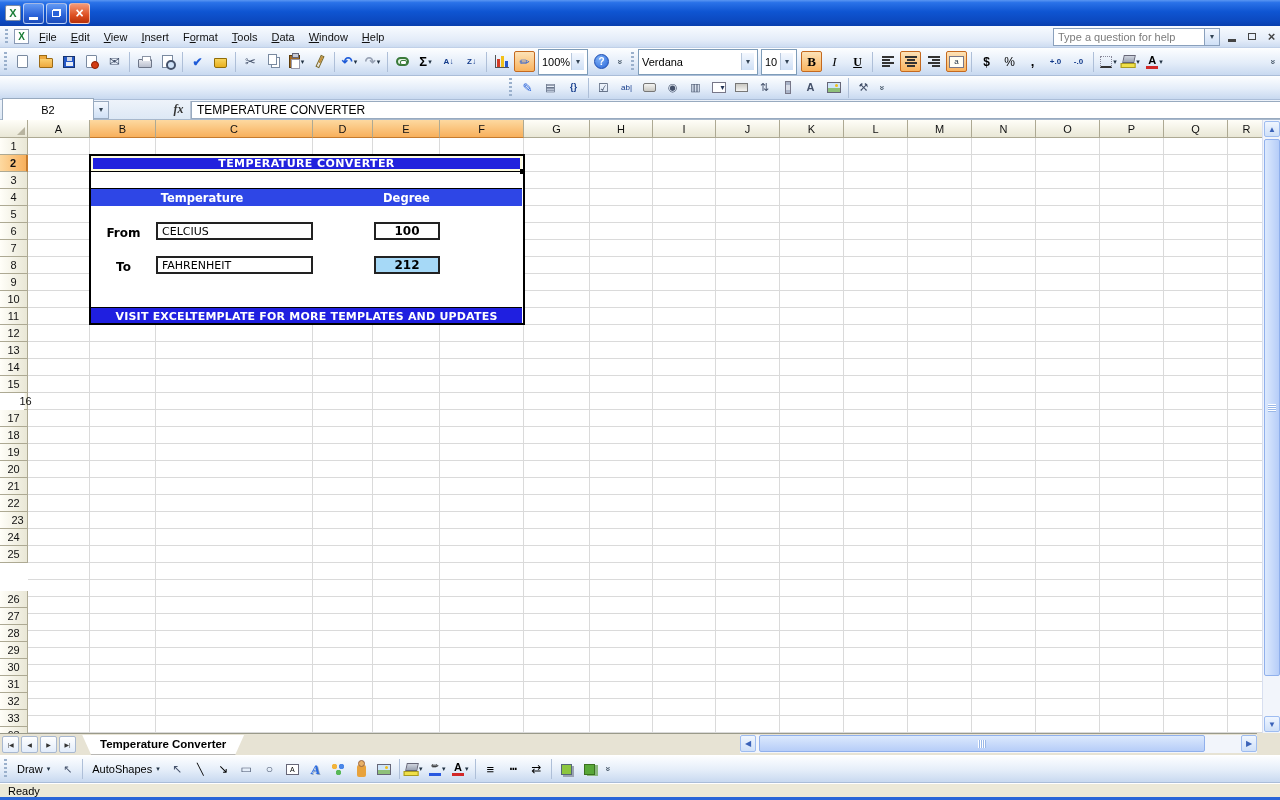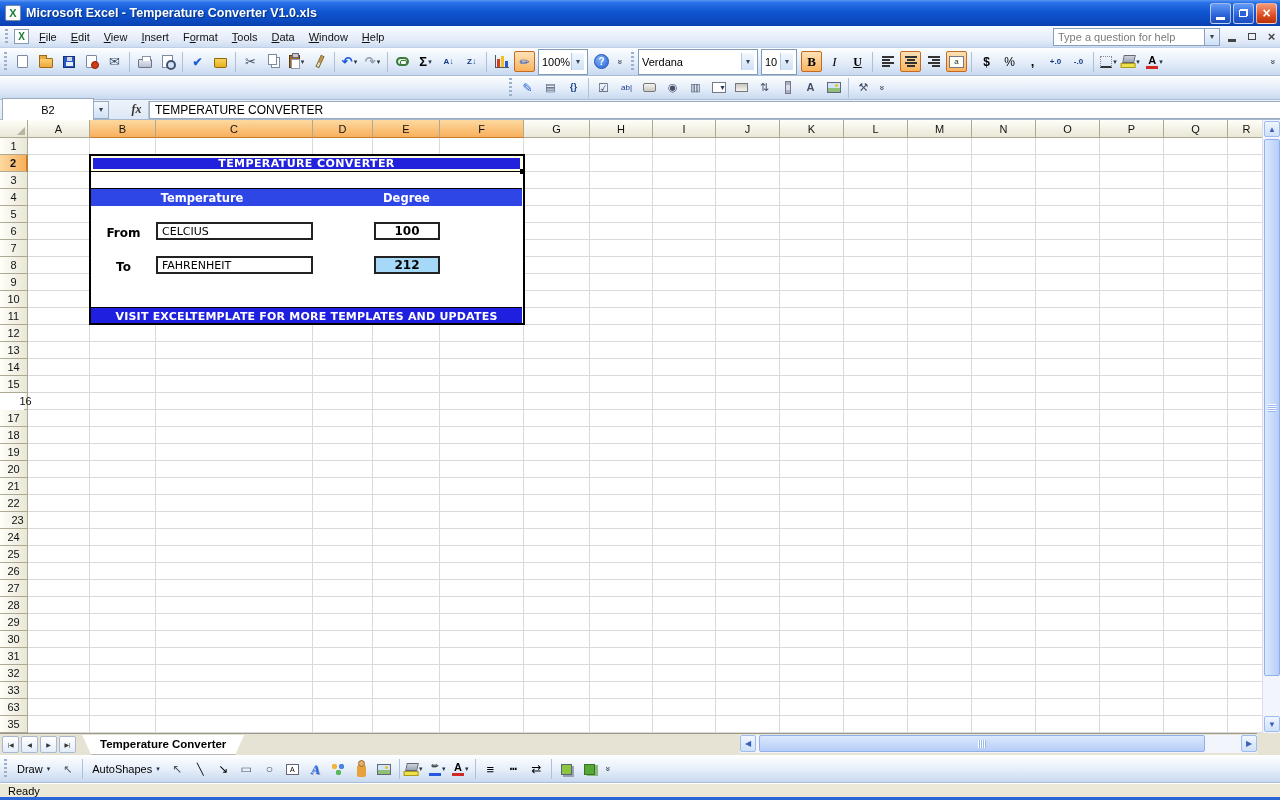--- a/index.html
+++ b/index.html
@@ -95,21 +95,21 @@
 .i-clipart{width:9px;height:12px;position:relative;background:#e8a23c;border-radius:2px;margin-top:3px}
 .i-clipart::before{content:"";position:absolute;left:1px;top:-5px;width:5px;height:5px;border-radius:50%;background:#e8b066;border:1px solid #996644}
 .i-diagram{width:14px;height:13px;background:radial-gradient(circle,#f2b43c 2.5px,transparent 3px) 0 0/7px 7px no-repeat,radial-gradient(circle,#4a86e8 2.5px,transparent 3px) 7px 0/7px 7px no-repeat,radial-gradient(circle,#58b858 2.5px,transparent 3px) 3.5px 6px/7px 7px no-repeat}
 .i-shadow{width:11px;height:11px;background:#8cc63e;border:1px solid #567;box-shadow:2px 2px 0 #9aa2b2}
 .i-3d{width:11px;height:11px;background:#58a838;border:1px solid #3a7020;box-shadow:3px 1px 0 #8ab87e}
 .i-tbx{width:13px;height:11px;border:1px solid #667;background:#fff}
 
 .fbar{position:absolute;left:0;top:100px;width:1280px;height:20px;background:linear-gradient(#eef3fa,#dde8f5);border-bottom:1px solid #a8b8cc;display:flex;align-items:center}
 .namebox{width:92px;height:24px;background:#fff;border:1px solid #98aabf;display:flex;align-items:center;justify-content:center;margin-left:2px}
 .nbdd{width:15px;height:18px;border:1px solid #98aabf;border-left:none;background:linear-gradient(#f4f8fe,#cfe0f6);display:flex;align-items:center;justify-content:center;font-size:8px;color:#345}
-.fxbtn{width:24px;height:18px;display:flex;align-items:center;justify-content:center;font-family:"Liberation Serif",serif;font-style:italic;font-weight:bold;font-size:12px;color:#333;border-right:1px solid #b8c4d4;margin-left:16px}
+.fxbtn{width:24px;height:18px;display:flex;align-items:center;justify-content:center;font-family:"Liberation Serif",serif;font-style:italic;font-weight:bold;font-size:12px;color:#333;border-right:1px solid #b8c4d4;margin-left:58px}
 .fxval{flex:1;height:18px;background:#fff;border:1px solid #98aabf;border-right:none;display:flex;align-items:center;padding-left:5px;font-size:12px}
 
 .grid{position:absolute;left:0;top:120px;width:1262px;height:613px;background:#fff;overflow:hidden}
 .colhdrs{position:absolute;left:0;top:0;height:18px;display:flex}
 .ch,.corner{height:18px;border-right:1px solid #ada993;border-bottom:1px solid #ada993;background:linear-gradient(#fffef8,#e9e7d6);display:flex;align-items:center;justify-content:center;font-size:11px;color:#111;flex:none}
 .ch.sel{background:linear-gradient(#fdd9a0,#f8b05c);border-bottom-color:#c57b2e}
 .corner{width:28px;position:relative}
 .corner::after{content:"";position:absolute;right:2px;bottom:2px;border-left:8px solid transparent;border-bottom:8px solid #b8b4a0}
 .rowhdrs{position:absolute;left:0;top:18px;width:28px}
 .rh{height:17px;border-right:1px solid #ada993;border-bottom:1px solid #ada993;background:linear-gradient(90deg,#fffef8,#e9e7d6);display:flex;align-items:center;justify-content:center;font-size:11px;color:#111}
@@ -149,21 +149,20 @@
 .lblbtn{height:21px;display:inline-flex;align-items:center;padding:0 5px;border:1px solid transparent;border-radius:2px;font-size:11px}
 .pointer-g{font-size:11px;color:#44516a}
 .statusbar{position:absolute;left:0;top:783px;width:1280px;height:14px;background:#ece9d8;border-top:1px solid #fff;display:flex;align-items:center;padding-left:8px;font-size:11px}
 .bottomstrip{position:absolute;left:0;top:797px;width:1280px;height:3px;background:#2a66d8}
 </style>
 </head>
 <body>
 
 <div class="titlebar">
   <span class="xlicon">X</span>
-  <span class="apptitle">Microsoft Excel - Temperature Converter V1.0.xls</span>
   <span class="wbtn b-min">
       <span class="m-icon"></span>
     </span>
   <span class="wbtn b-rest">
       <span class="r-icon"></span>
     </span>
   <span class="wbtn b-close">
       <span class="x-glyph">×</span>
     </span>
 </div>
@@ -466,21 +465,21 @@
       <span class="rh" style="display: flex; margin-left: 24px;">16</span>
       <span class="rh" style="display: flex;">17</span>
       <span class="rh" style="display: flex;">18</span>
       <span class="rh" style="display: flex;">19</span>
       <span class="rh" style="display: flex;">20</span>
       <span class="rh" style="display: flex;">21</span>
       <span class="rh" style="display: flex;">22</span>
       <span class="rh" style="display: flex; padding-left: 8px;">23</span>
       <span class="rh" style="display: flex;">24</span>
       <span class="rh" style="display: flex;">25</span>
-      <span class="rh" style="display: flex;">26</span>
+      <span class="rh" style="display: flex; margin-top: 28px;">26</span>
       <span class="rh" style="display: flex;">27</span>
       <span class="rh" style="display: flex;">28</span>
       <span class="rh" style="display: flex;">29</span>
       <span class="rh" style="display: flex;">30</span>
       <span class="rh" style="display: flex;">31</span>
       <span class="rh" style="display: flex;">32</span>
       <span class="rh" style="display: flex;">33</span>
       <span class="rh" style="display: flex;">63</span>
       <span class="rh" style="display: flex;">35</span>
     </div>

